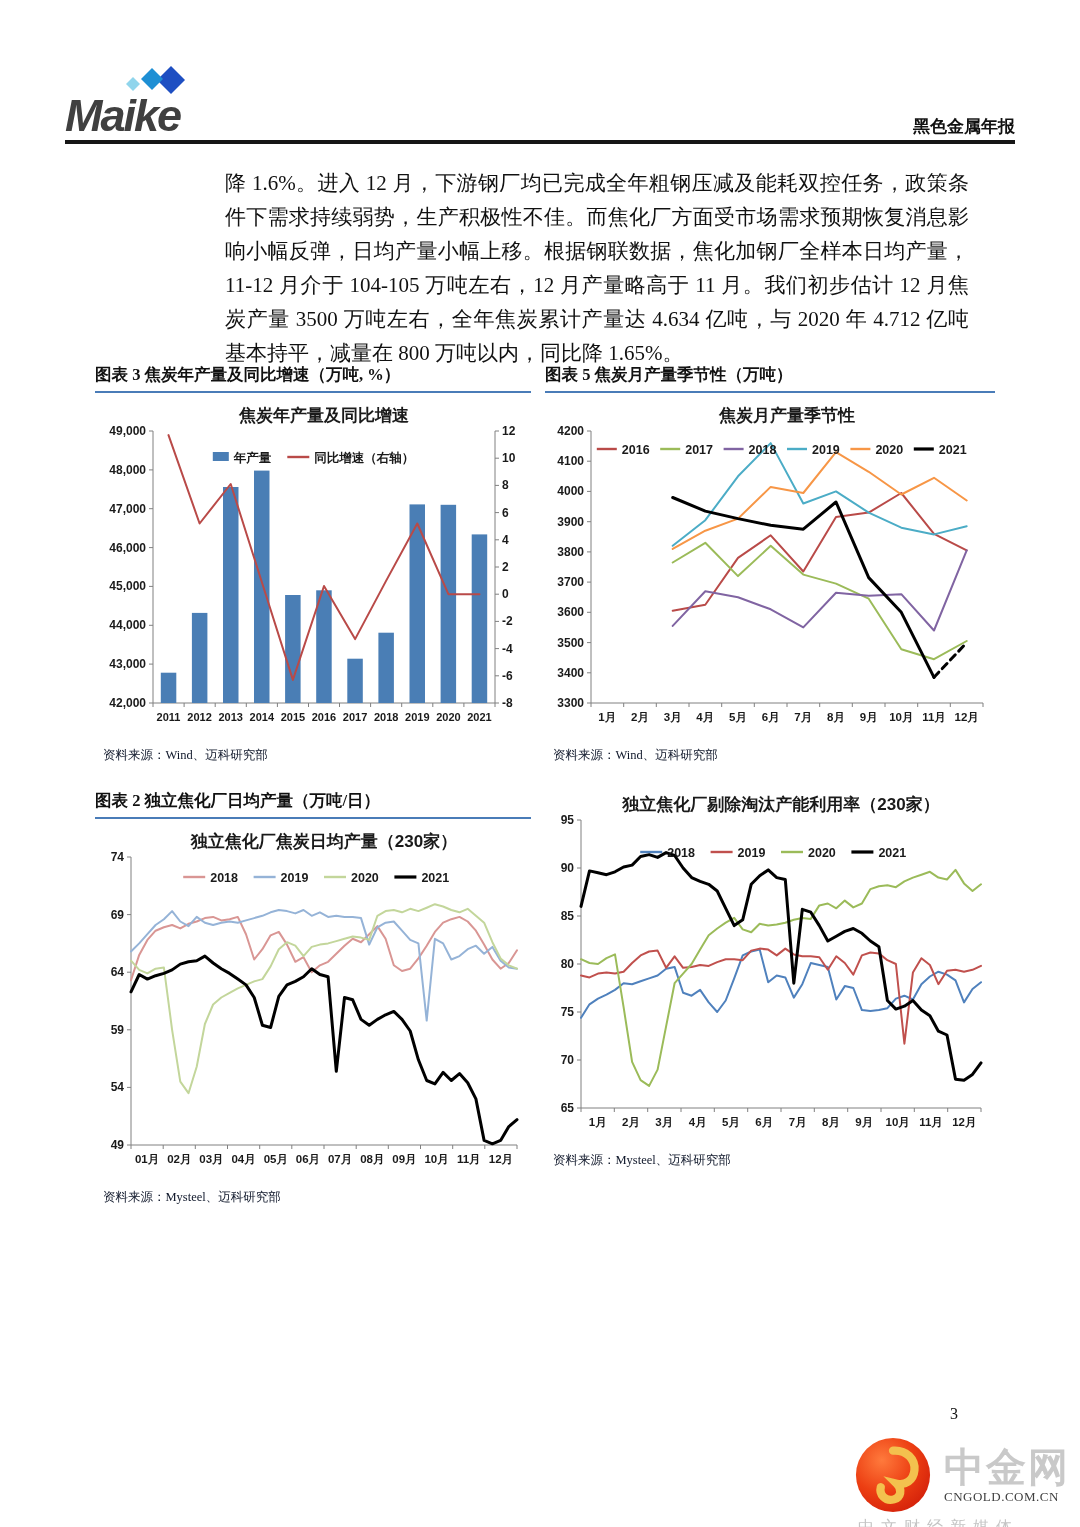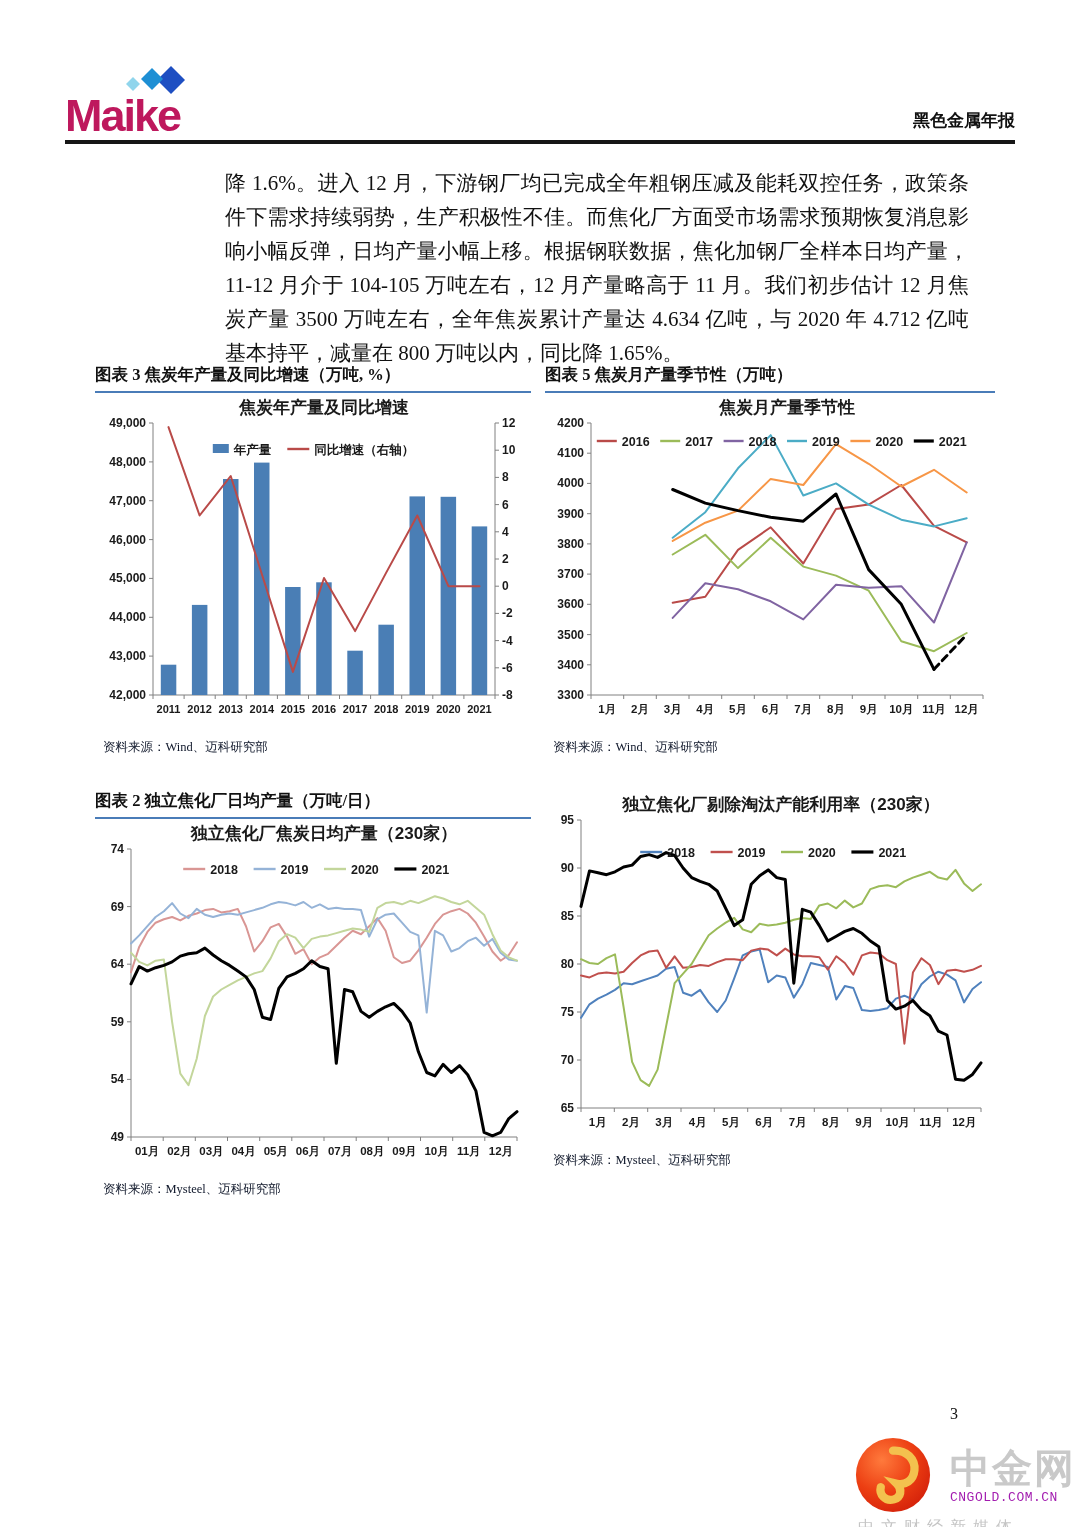--- a/index.html
+++ b/index.html
@@ -4,43 +4,43 @@
 <style>
   html,body{margin:0;padding:0;background:#fff;}
   .page{position:relative;width:1080px;height:1527px;background:#fff;overflow:hidden;
         font-family:"Liberation Serif","DejaVu Serif",serif;color:#111;}
   
   .header{position:absolute;top:64px;left:65px;right:65px;height:76px;
           border-bottom:4px solid #161616;display:flex;align-items:flex-end;justify-content:space-between;}
   .logo{position:relative;width:170px;height:74px;}
   .logo svg{position:absolute;left:30px;top:0;}
   .logo-text{position:absolute;left:0;bottom:2px;font-family:"Liberation Sans","DejaVu Sans",sans-serif;
-             font-weight:900;font-size:45px;letter-spacing:-2px;color:#be185d;line-height:1;}
-  .report-type{font-size:17px;font-weight:bold;padding-bottom:8px;}
+             font-weight:900;font-style:italic;font-size:45px;letter-spacing:-2px;color:#404040;line-height:1;}
+  .report-type{font-size:17px;font-weight:bold;padding-bottom:2px;}
   
   .para{position:absolute;left:222px;width:744px;font-size:21px;line-height:34px;
         text-align:justify;margin:3px;}
   .p1{top:163px;}
   .p2{top:1203px;text-indent:2em;}
   
   .figrow{position:absolute;left:95px;width:902px;display:flex;gap:14px;}
   .row1{top:364px;}
   .row2{top:790px;}
   figure{margin:0;}
   .figcap{font-size:16.5px;font-weight:bold;padding-bottom:5px;border-bottom:2px solid #4a7cb8;
-          white-space:nowrap;}
+          margin-bottom:8px;white-space:nowrap;}
   .figsrc{font-size:12.5px;color:#0f172a;margin:10px 0 0 8px;}
   
   .pagenum{position:absolute;left:950px;top:1405px;font-size:16px;}
   .cngold{position:absolute;right:4px;top:1436px;width:222px;}
   .cngold-top{display:flex;align-items:center;}
-  .cngold-col{margin-left:18px;}
+  .cngold-col{margin-left:12px;}
   .cngold-name{font-family:"Liberation Sans","DejaVu Sans",sans-serif;font-size:40px;font-weight:bold;
                color:#c9c9c9;letter-spacing:2px;line-height:1.1;}
-  .cngold-domain{font-family:Liberation Mono, monospace;font-size:13px;color:#a21caf;letter-spacing:0.5px;}
+  .cngold-domain{font-family:Liberation Serif, serif;font-size:13px;color:#404040;letter-spacing:0.5px;}
   .cngold-tagline{font-family:"Liberation Sans","DejaVu Sans",sans-serif;font-size:16px;color:#c5c5c5;
                   letter-spacing:7px;margin-top:3px;text-align:left;padding-left:4px;}
   svg text{font-family:"Liberation Sans","DejaVu Sans",sans-serif;}
 </style>
 </head>
 <body>
 
 <div class="page">
 
   <div class="header">

